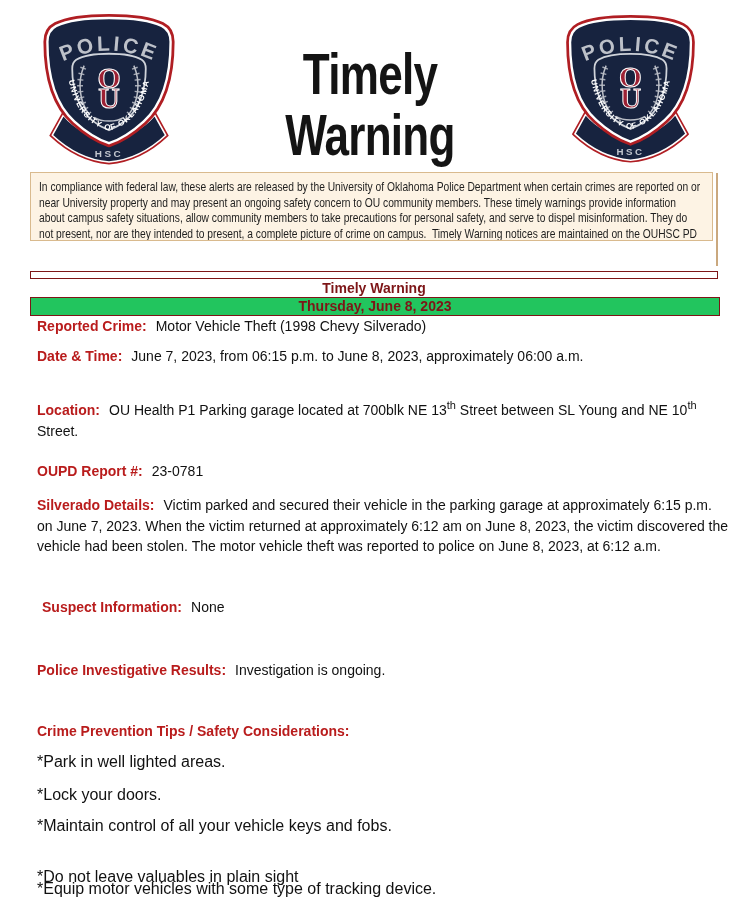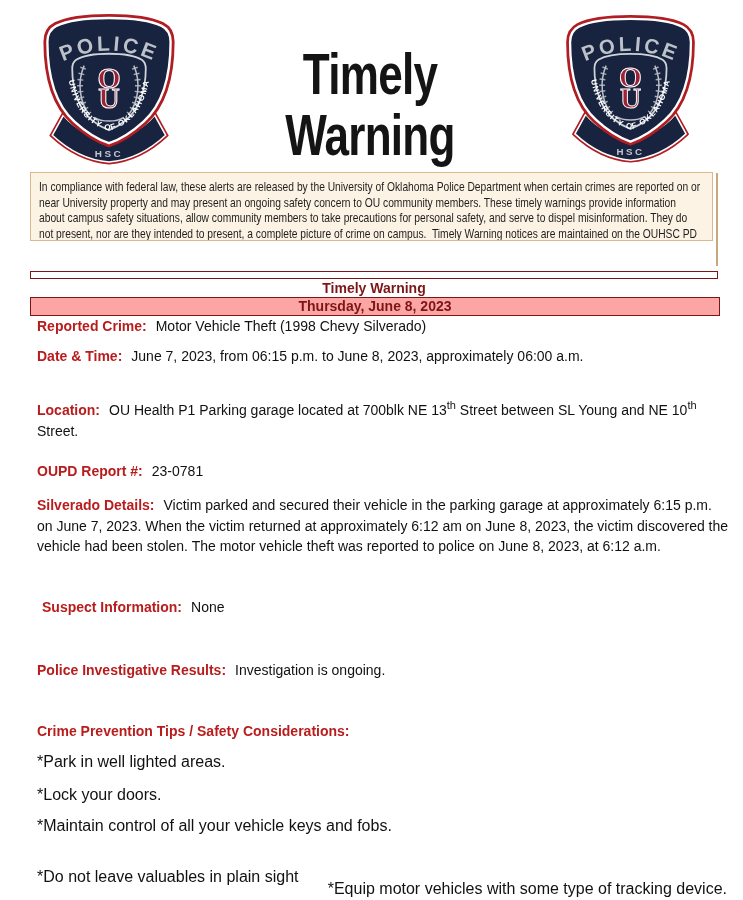--- a/index.html
+++ b/index.html
@@ -28,35 +28,35 @@
     transform:scaleX(0.815); transform-origin:0 0;
     font-size:12.6px; line-height:15.7px; color:#1e1e1e; white-space:pre-wrap;
   }
   .notice-side-line { left:716px; top:173px; width:2px; height:93px; background:#caa87e; }
 
   
   .banner-thin-row { left:30px; top:271px; width:688px; height:8px; border:1px solid #7d1517; background:#fff; }
   .banner-title-row { left:30px; top:280px; width:688px; height:16px; text-align:center;
     font-size:14px; font-weight:bold; color:#7d1517; line-height:16px; }
   .banner-date-row { left:30px; top:297px; width:690px; height:19px; border:1px solid #7d1517;
-    text-align:center; font-size:14px; font-weight:bold; color:#7d1517; line-height:17px; background:#fca5a5; }
+    text-align:center; font-size:14px; font-weight:bold; color:#7d1517; line-height:17px; background:#22c55e; }
 
   
   .field { position:absolute; left:37px; width:694px; font-size:14px; color:#111; line-height:20.5px; }
   .field .lbl { font-weight:bold; color:#b91c1c; margin-right:9px; }
   .f-reported { top:316px; }
   .f-datetime { top:346px; }
   .f-location { top:400px; }
   .f-oupd     { top:461px; }
   .f-incident { top:495px; }
   .f-suspect  { top:597px; left:42px; }
   .f-police   { top:660px; }
   .f-tips-hdr { top:721px; }
   .tip { position:absolute; left:37px; width:690px; font-size:16px; color:#111; }
-  .t0 { top:753px; } .t1 { top:786px; } .t2 { top:817px; } .t3 { top:856px;margin-top:12px; } .t4 { top:880px;text-align:right; }
+  .t0 { top:753px; } .t1 { top:786px; } .t2 { top:817px; } .t3 { top:856px;margin-top:12px; } .t4 { top:880px; }
   sup.th { font-size:11px; vertical-align:super; line-height:0; }
 </style>
 </head>
 <body>
 
 <svg class="badge badge-left" viewBox="0 0 150 158" xmlns="http://www.w3.org/2000/svg">
 
   <path d="M 29,104 L 18,124 C 34,139 52,149 75,151 C 98,149 116,139 132,124 L 121,104 C 108,119 92,126 75,128 C 58,126 42,119 29,104 Z" fill="#17233f" stroke="#b01e23" stroke-width="5"></path>
   <path d="M 29,104 L 18,124 C 34,139 52,149 75,151 C 98,149 116,139 132,124 L 121,104 C 108,119 92,126 75,128 C 58,126 42,119 29,104 Z" fill="#17233f" stroke="#ffffff" stroke-width="1.6"></path>
   <text x="75" y="146" text-anchor="middle" font-size="10" font-weight="bold" letter-spacing="2.5" fill="#c3c7cf" font-family="Liberation Sans, sans-serif">HSC</text>

